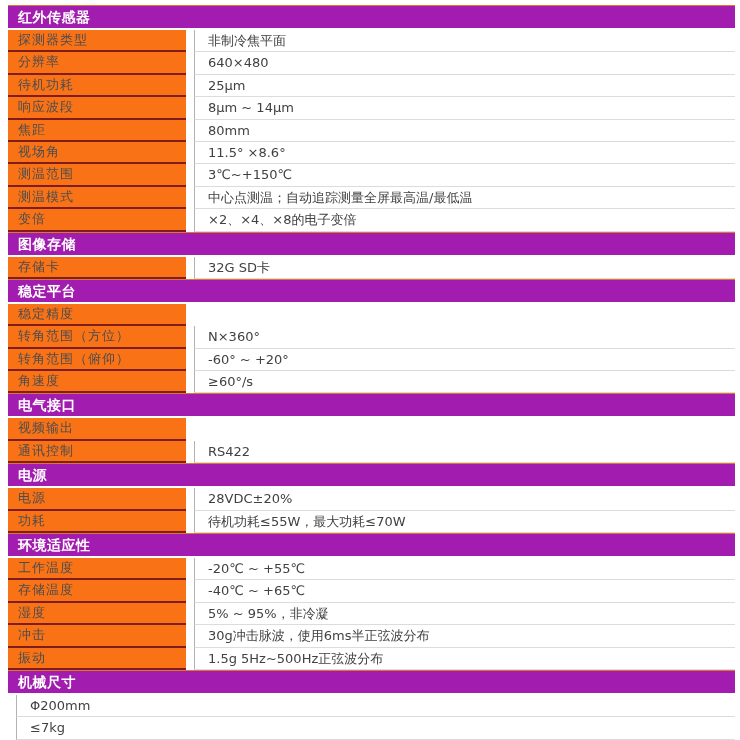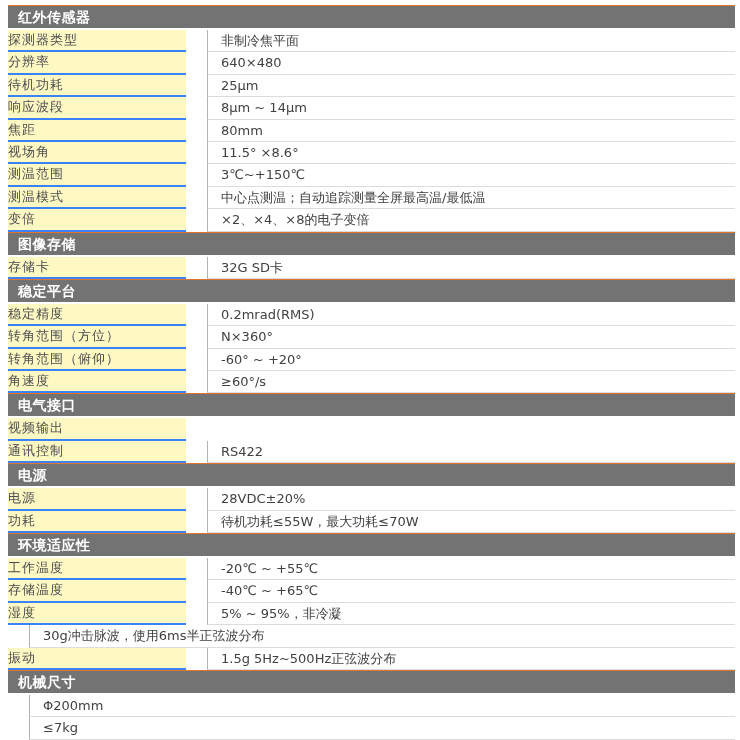--- a/index.html
+++ b/index.html
@@ -13,52 +13,52 @@
   }
   .spec-table {
     position: absolute;
     left: 8px;
     top: 5px;
     width: 727px;
   }
   .sec-header {
     height: 23px;
     line-height: 23px;
-    background: #737373;
+    background: #a21caf;
     border-top: 1px solid #e0762e;
     box-sizing: border-box;
     color: #ffffff;
     font-size: 14px;
     font-weight: bold;
     padding-left: 10px;
     margin-bottom: 2px;
     letter-spacing: 0.5px;
   }
   .row {
     display: flex;
     height: 22.4px;
     box-sizing: border-box;
   }
   .cell-label {
     width: 178px;
     box-sizing: border-box;
-    background: #fef9c3;
-    border-bottom: 2px solid #3b82f6;
-    padding-left: 0;
+    background: #f97316;
+    border-bottom: 2px solid #7f1d1d;
+    padding-left: 10px;
     font-size: 13px;
     color: #4c4c50;
     line-height: 20px;
     letter-spacing: 1px;
     white-space: nowrap;
     overflow: hidden;
   }
   .cell-value {
     flex: 1;
     box-sizing: border-box;
-    margin-left: 21px;
+    margin-left: 8px;
     border-left: 1.4px solid #b2b2b5;
     border-bottom: 1px solid #dcdcde;
     padding-left: 13px;
     font-size: 13px;
     color: #414144;
     line-height: 21px;
     white-space: nowrap;
     overflow: hidden;
   }
 </style>
@@ -112,21 +112,20 @@
     <div class="row">
       <div class="cell-label">存储卡</div>
       <div class="cell-value">32G SD卡</div>
     </div>
   </section>
 
   <section>
     <div class="sec-header">稳定平台</div>
     <div class="row">
       <div class="cell-label">稳定精度</div>
-      <div class="cell-value">0.2mrad(RMS)</div>
     </div>
     <div class="row">
       <div class="cell-label">转角范围（方位）</div>
       <div class="cell-value">N×360°</div>
     </div>
     <div class="row">
       <div class="cell-label">转角范围（俯仰）</div>
       <div class="cell-value">-60° ~ +20°</div>
     </div>
     <div class="row">
@@ -166,20 +165,21 @@
     </div>
     <div class="row">
       <div class="cell-label">存储温度</div>
       <div class="cell-value">-40℃ ~ +65℃</div>
     </div>
     <div class="row">
       <div class="cell-label">湿度</div>
       <div class="cell-value">5% ~ 95%，非冷凝</div>
     </div>
     <div class="row">
+      <div class="cell-label">冲击</div>
       <div class="cell-value">30g冲击脉波，使用6ms半正弦波分布</div>
     </div>
     <div class="row">
       <div class="cell-label">振动</div>
       <div class="cell-value">1.5g 5Hz~500Hz正弦波分布</div>
     </div>
   </section>
 
   <section>
     <div class="sec-header">机械尺寸</div>

